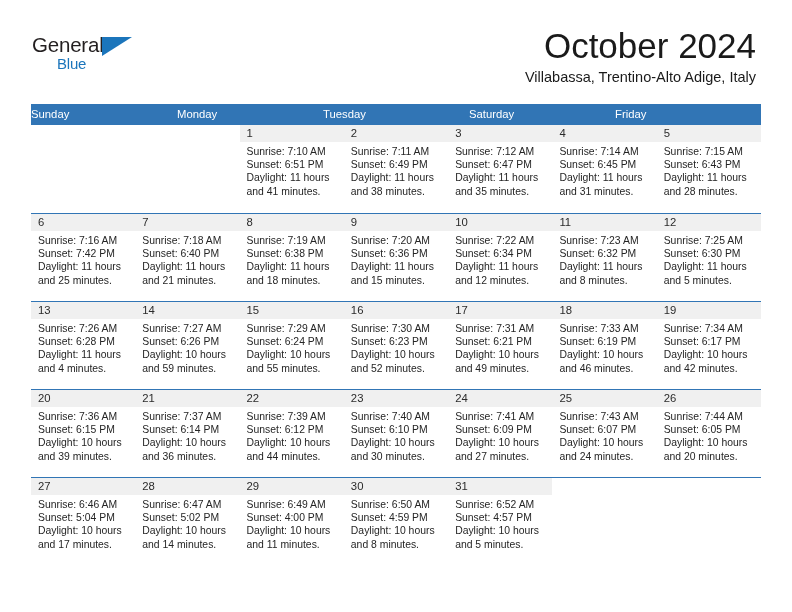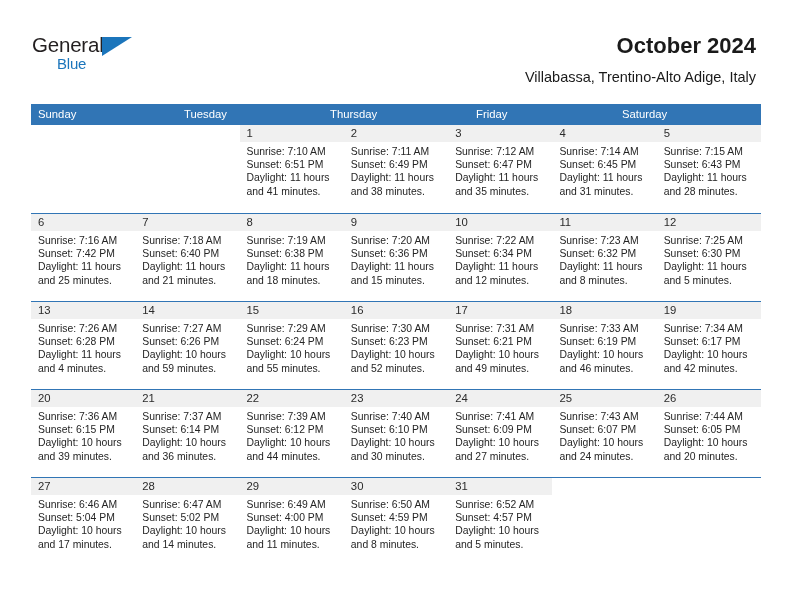--- a/index.html
+++ b/index.html
@@ -66,22 +66,22 @@
     white-space: nowrap;
   }
 
   .title-block {
     position: absolute;
     right: 36px;
     top: 30px;
     text-align: right;
   }
   .cal-title {
-    font-size: 22px;
-    font-weight: bold;
+    font-size: 35px;
+    font-weight: normal;
     color: #1a1a1a;
     line-height: 32px;
     white-space: nowrap;
   }
   .cal-subtitle {
     margin-top: 6px;
     font-size: 14.5px;
     font-weight: normal;
     color: #1a1a1a;
     line-height: 18px;
@@ -100,21 +100,20 @@
     display: flex;
     width: 100%;
     background: #3175b5;
     height: 21px;
   }
   .weekday {
     flex: 1 1 0;
     color: #ffffff;
     font-size: 11.3px;
     line-height: 21px;
-    padding-left: 7px;
     box-sizing: border-box;
     white-space: nowrap;
     overflow: hidden;
   }
   .week-row {
     display: flex;
     width: 100%;
     border-top: 1.5px solid #3175b5;
     height: 88px;
     box-sizing: border-box;
@@ -170,24 +169,24 @@
       <div class="cal-title">October 2024</div>
       <div class="cal-subtitle">Villabassa, Trentino-Alto Adige, Italy</div>
     </div>
 
   </div>
 
   <div class="calendar">
 
     <div class="weekday-row">
       <div class="weekday">Sunday</div>
+      <div class="weekday">Monday</div>
       <div class="weekday">Tuesday</div>
-      <div class="weekday">Thursday</div>
+      <div class="weekday">Saturday</div>
       <div class="weekday">Friday</div>
-      <div class="weekday">Saturday</div>
     </div>
 
     <div class="week-row first">
       <div class="day-cell">
         <div class="date-strip"></div>
         <div class="day-body">
           <div class="day-line"></div>
           <div class="day-line"></div>
           <div class="day-line"></div>
           <div class="day-line"></div>

